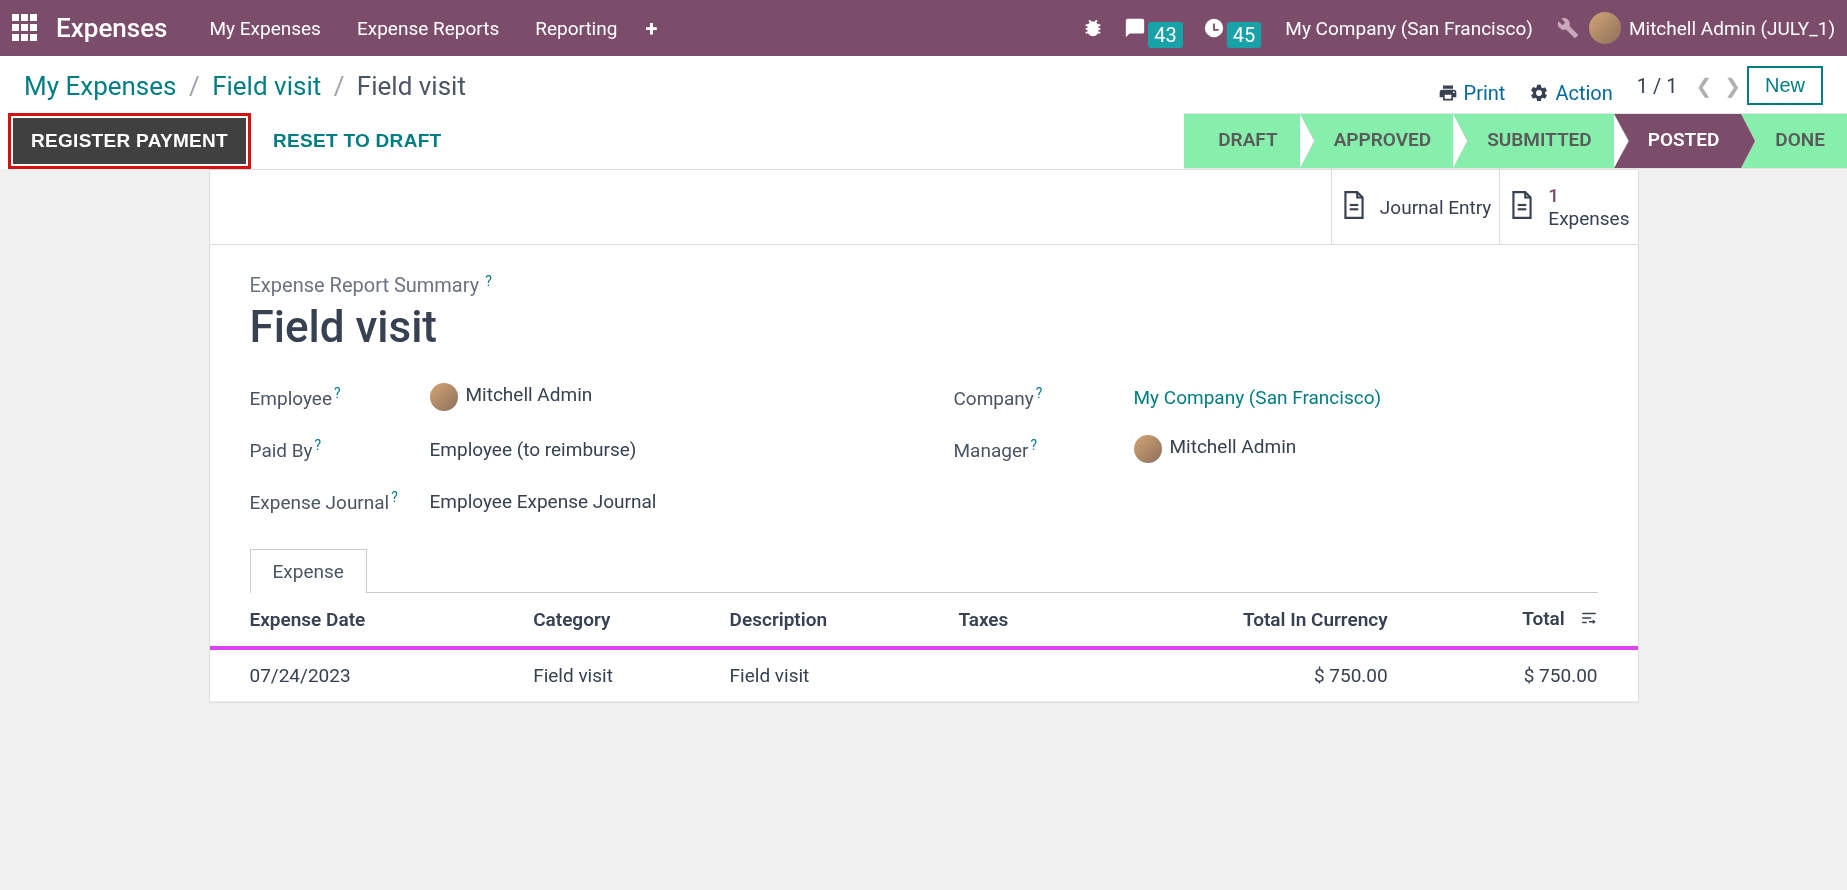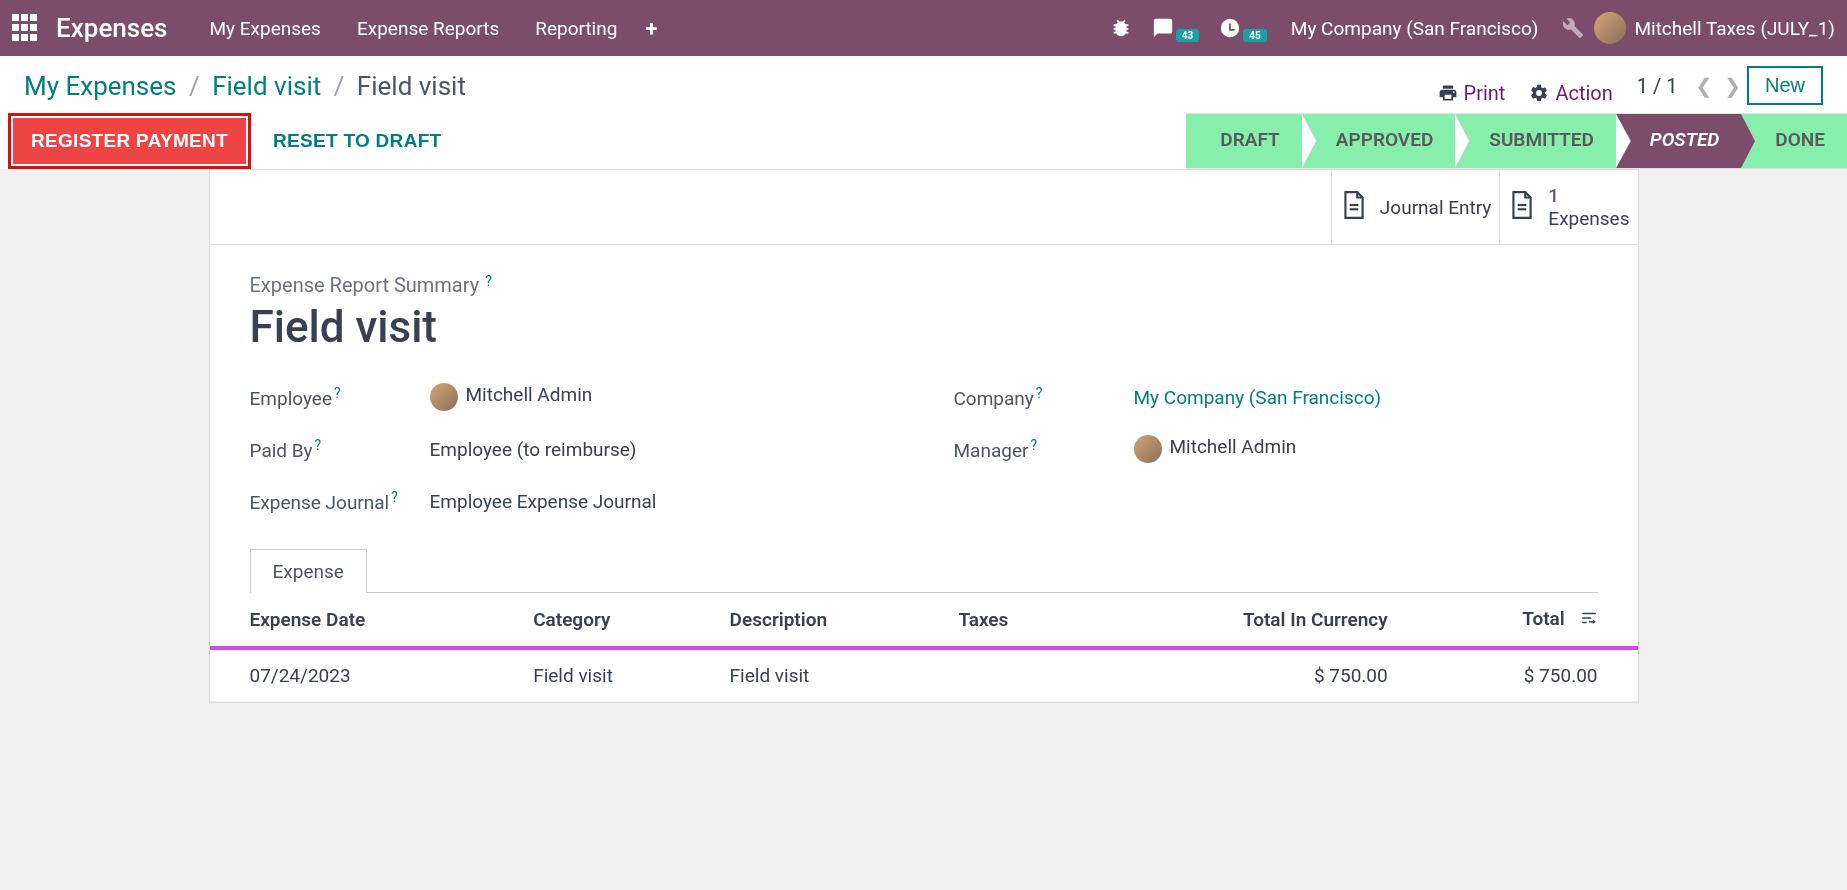--- a/index.html
+++ b/index.html
@@ -7,48 +7,48 @@
 
 
 .topnav { background: #7b4d6b; height: 56px; display: flex; align-items: center; padding: 0 12px; color: #fff; font-size: 19px; }
 .topnav .apps-icon { width: 28px; height: 28px; display: flex; flex-wrap: wrap; gap: 2px; margin-right: 16px; cursor: pointer; }
 .topnav .apps-icon span { width: 7px; height: 7px; background: #fff; }
 .topnav .brand { font-size: 26px; font-weight: 500; margin-right: 24px; }
 .topnav .nav-link { padding: 0 18px; cursor: pointer; font-size: 19px; }
 .topnav .plus-icon { font-size: 22px; font-weight: bold; margin-left: 10px; cursor: pointer; }
 .topnav .spacer { flex: 1; }
 .topnav .icon-btn { position: relative; margin: 0 10px; cursor: pointer; display: flex; align-items: center; }
-.topnav .badge { background: #17a2a8; color: #fff; font-size: 10px; font-weight: 700; padding: 1px 6px; border-radius: 3px; margin-left: 2px; margin-top: 14px; }
+.topnav .badge { background: #17a2a8; color: #fff; font-size: 20px; font-weight: 400; padding: 1px 6px; border-radius: 3px; margin-left: 2px; margin-top: 14px; }
 .topnav .company { margin: 0 14px; cursor: pointer; }
 .topnav .avatar { width: 32px; height: 32px; border-radius: 50%; background: linear-gradient(135deg,#d4a574,#8b6f5c); margin-right: 8px; display: inline-block; vertical-align: middle; }
 .topnav .user { display: flex; align-items: center; cursor: pointer; }
 
 
 .subheader { background: #fff; display: flex; align-items: center; padding: 10px 24px 8px; }
 .breadcrumb { font-size: 26px; color: #6b7280; }
 .breadcrumb .crumb-link { color: #017e84; cursor: pointer; }
 .breadcrumb .sep { color: #9ca3af; margin: 0 6px; }
 .breadcrumb .current { color: #4b5563; }
 .subheader .spacer { flex: 1; }
-.subheader .action { font-size: 20px; color: #701a75; margin-right: 24px; cursor: pointer; display: inline-flex; align-items: center; gap: 6px; margin-top: 15px; }
+.subheader .action { font-size: 20px; color: #0369a1; margin-right: 24px; cursor: pointer; display: inline-flex; align-items: center; gap: 6px; margin-top: 15px; }
 .subheader .pager { font-size: 20px; color: #374151; margin-right: 12px; }
 .subheader .pager-btn { color: #b0b0b0; font-size: 20px; margin: 0 6px; cursor: pointer; }
 .subheader .new-btn { border: 2px solid #017e84; color: #017e84; background: #fff; padding: 6px 16px; font-size: 20px; font-weight: 500; cursor: pointer; }
 
 
 .buttonrow { background: #fff; display: flex; align-items: stretch; padding-left: 8px; }
 .highlight-box { border: 3px solid #d91010; padding: 2px; display: inline-block; }
-.primary-btn { background: #ef4444; color: #fff; border: none; padding: 12px 18px; font-size: 19px; font-weight: 700; cursor: pointer; letter-spacing: 0.3px; }
+.primary-btn { background: #404040; color: #fff; border: none; padding: 12px 18px; font-size: 19px; font-weight: 700; cursor: pointer; letter-spacing: 0.3px; }
 .secondary-btn { background: transparent; color: #017e84; border: none; padding: 12px 18px; font-size: 19px; font-weight: 700; cursor: pointer; letter-spacing: 0.3px; margin-left: 4px; }
 .buttonrow .spacer { flex: 1; }
 .status-track { display: flex; border-top: 1px solid #e5e5e5; border-bottom: 1px solid #e5e5e5; }
 .status-step { position: relative; padding: 14px 22px 14px 34px; font-size: 19px; font-weight: 600; color: #5a5a5a; background: #86efac; }
 .status-step::after { content: ''; position: absolute; right: -14px; top: 0; width: 0; height: 0; border-top: 27px solid transparent; border-bottom: 27px solid transparent; border-left: 14px solid #fff; z-index: 2; }
 .status-step::before { content: ''; position: absolute; right: -15px; top: 0; width: 0; height: 0; border-top: 27px solid transparent; border-bottom: 27px solid transparent; border-left: 15px solid #ccc; z-index: 1; }
-.status-step.active { background: #7b4d6b; color: #fff; font-style: italic; }
+.status-step.active { background: #7b4d6b; color: #fff; }
 .status-step.active::after { border-left-color: #7b4d6b; }
 .status-step.last::after, .status-step.last::before { display: none; }
 
 
 .scroll { overflow-y: scroll; height: calc(100vh - 56px - 55px - 58px); }
 .scroll::-webkit-scrollbar { width: 14px; }
 .scroll::-webkit-scrollbar-thumb { background: #c0c0c0; border-radius: 7px; }
 
 
 .sheet { background: #fff; max-width: 1430px; margin: 0 auto; border: 1px solid #ddd; }
@@ -121,21 +121,21 @@
     <span class="badge">45</span>
   </div>
   <div class="company">My Company (San Francisco)</div>
   <div class="icon-btn">
     <svg width="22" height="22" viewBox="0 0 24 24" fill="#c7a8bc">
         <path d="M22.7 19l-9.1-9.1c.9-2.3.4-5-1.5-6.9-2-2-5-2.4-7.4-1.3L9 6 6 9 1.6 4.7C.4 7.1.9 10.1 2.9 12.1c1.9 1.9 4.6 2.4 6.9 1.5l9.1 9.1c.4.4 1 .4 1.4 0l2.3-2.3c.5-.4.5-1.1.1-1.4z"></path>
       </svg>
   </div>
   <div class="user">
     <span class="avatar"></span>
-    <span>Mitchell Taxes (JULY_1)</span>
+    <span>Mitchell Admin (JULY_1)</span>
   </div>
 </div>
 
 <div class="subheader">
   <div class="breadcrumb">
     <span class="crumb-link">My Expenses</span>
     <span class="sep">/</span>
     <span class="crumb-link">Field visit</span>
     <span class="sep">/</span>
     <span class="current">Field visit</span>

